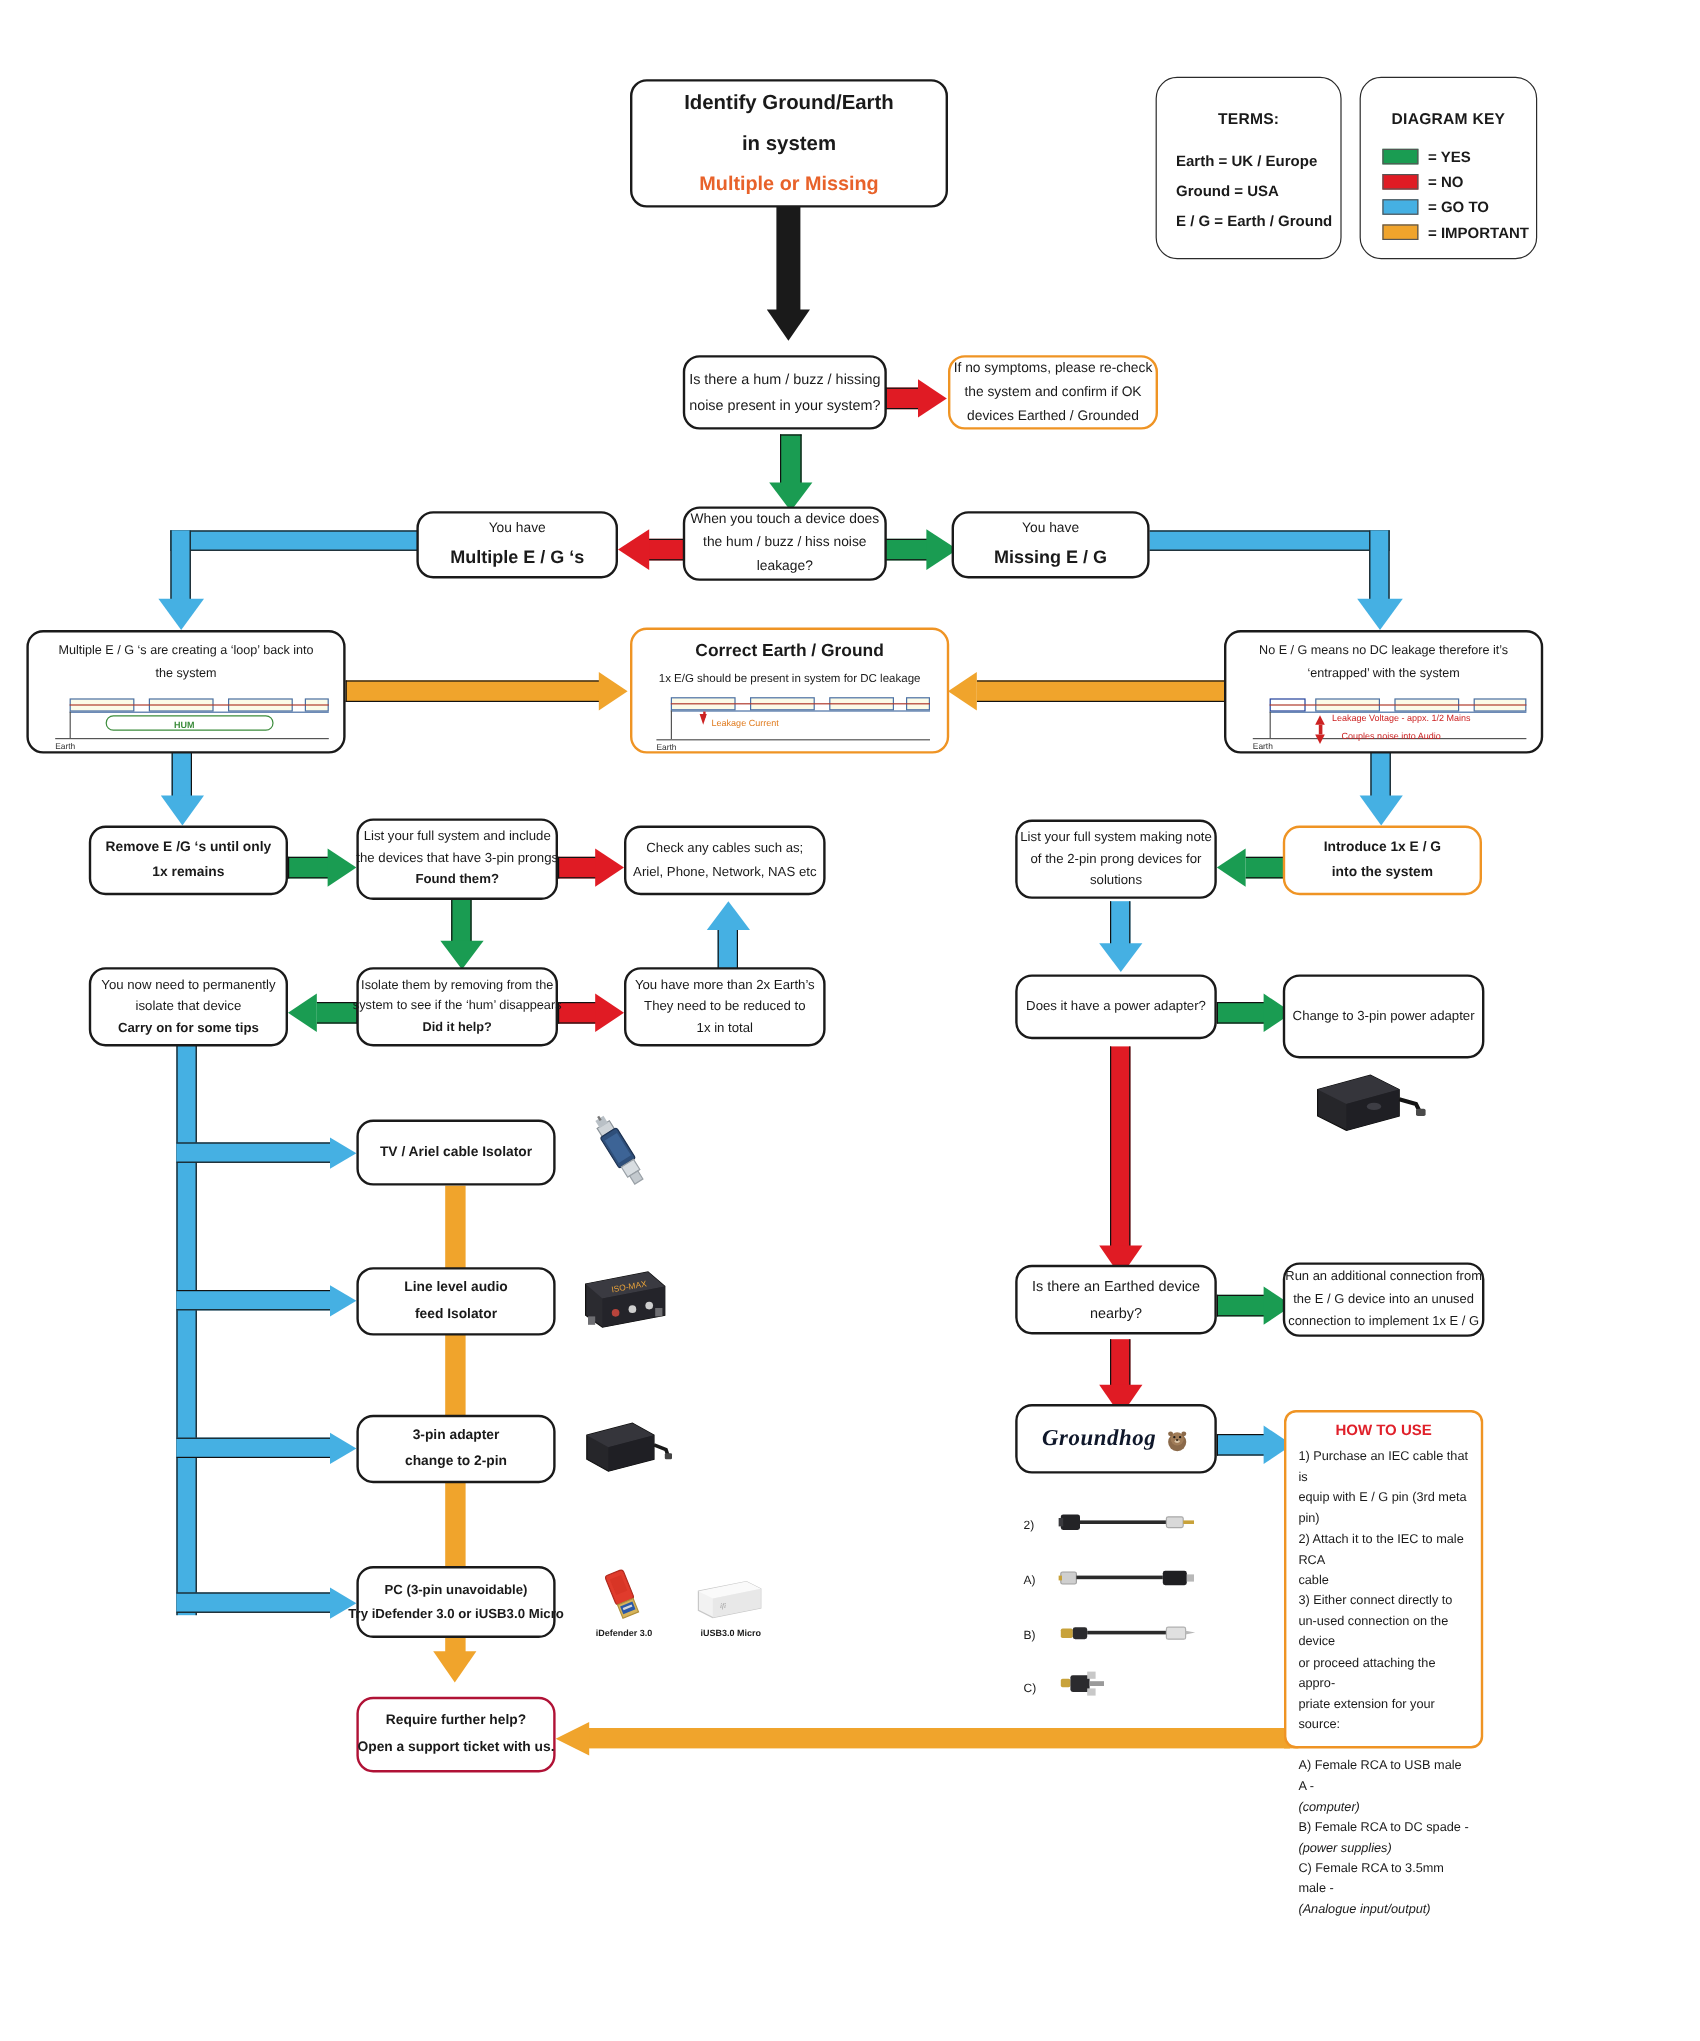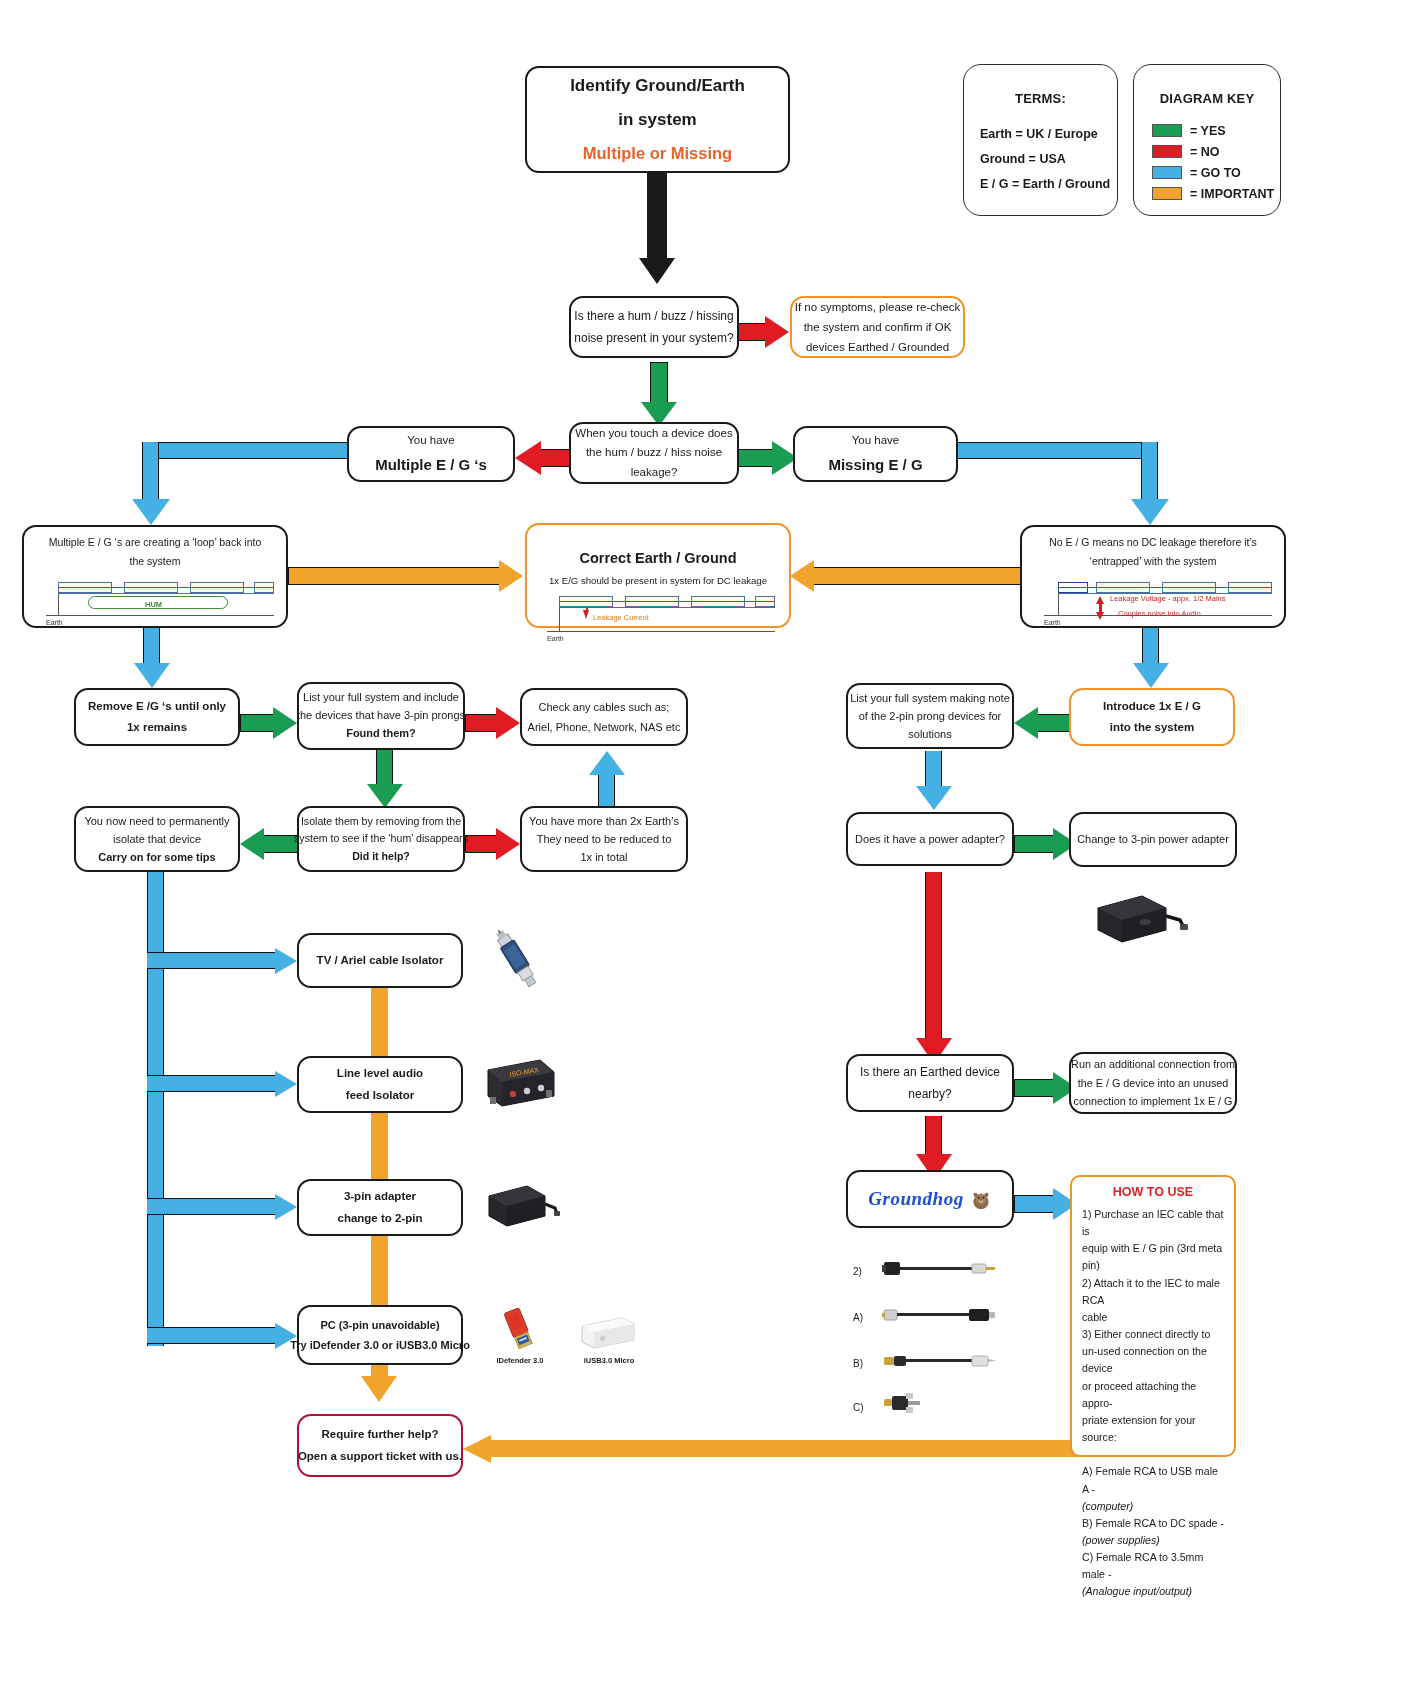--- a/index.html
+++ b/index.html
@@ -69,21 +69,21 @@
   #howto {
     position:absolute; border:2.5px solid #ef9424; border-radius:10px;
     background:#fff; z-index:6; padding:8px 10px;
   }
   #howto .h { color:#e0202a; font-weight:bold; font-size:12.5px; text-align:center; margin-bottom:7px; }
   #howto .l { font-size:10.6px; line-height:1.62; }
   #howto .it { font-style:italic; }
 
   
   #groundhog-logo { font-family:"Liberation Serif", serif; font-style:italic; font-weight:bold;
-      font-size:19px; color:#1d4ed8; letter-spacing:.5px; }
+      font-size:19px; color:#0f172a; letter-spacing:.5px; }
   .cable-lbl { position:absolute; font-size:10px; }
 </style>
 </head>
 <body>
 
 <div id="canvas">
 
   <div class="node" id="title-node" style="left:525px; top:66px; width:265px; height:107px;">
     <span class="ln">Identify Ground/Earth</span>
     <span class="ln">in system</span>
@@ -309,21 +309,21 @@
       <div class="railline" style="left:26px; top:15px; width:216px;"></div>
       <div class="railline" style="left:26px; top:21px; width:216px; background:#4a6fa5;"></div>
       <div style="position:absolute; left:26px; top:21px; width:1.2px; height:22px; background:#555;"></div>
       <div style="position:absolute; left:14px; top:43px; width:228px; height:1.2px; background:#555;"></div>
       <div class="earthlbl" style="left:14px; top:45px;">Earth</div>
       <div class="humloop" style="left:56px; top:24px; width:140px; height:13px;"></div>
       <div class="humtxt" style="left:113px; top:26px;">HUM</div>
     </div>
   </div>
 
-  <div class="node orange" style="left:525px; top:523px; width:266px; height:105px; justify-content:flex-start; padding-top:20px;">
+  <div class="node orange" style="left:525px; top:523px; width:266px; height:105px; justify-content:flex-start; padding-top:5px;">
     <span class="ln" style="font-size:14.5px; font-weight:bold;">Correct Earth / Ground</span>
     <span class="ln" style="font-size:9.6px;">1x E/G should be present in system for DC leakage</span>
     <div class="illus">
       <div class="rail" style="left:24px; top:6px; width:54px; height:11px;"></div>
       <div class="rail" style="left:90px; top:6px; width:54px; height:11px;"></div>
       <div class="rail" style="left:156px; top:6px; width:54px; height:11px;"></div>
       <div class="rail" style="left:220px; top:6px; width:20px; height:11px;"></div>
       <div class="railline" style="left:24px; top:11px; width:216px;"></div>
       <div class="railline" style="left:24px; top:17px; width:216px; background:#4a6fa5;"></div>
       <div style="position:absolute; left:24px; top:17px; width:1.2px; height:24px; background:#555;"></div>
@@ -422,21 +422,21 @@
 
   <div class="node orange" style="left:1069px; top:688px; width:166px; height:58px; font-weight:bold; font-size:11.5px;">
     <span class="ln">Introduce 1x E / G</span>
     <span class="ln">into the system</span>
   </div>
 
   <div class="node" style="left:846px; top:812px; width:168px; height:54px; font-size:11px;">
     <span class="ln">Does it have a power adapter?</span>
   </div>
 
-  <div class="node" style="left:1069px; top:812px; width:168px; height:55px; font-size:11px;">
+  <div class="node" style="left:1069px; top:812px; width:168px; height:70px; font-size:11px;">
     <span class="ln">Change to 3-pin power adapter</span>
   </div>
 
   <div class="node" style="left:846px; top:1054px; width:168px; height:58px; font-size:12px;">
     <span class="ln">Is there an Earthed device</span>
     <span class="ln">nearby?</span>
   </div>
 
   <div class="node" style="left:1069px; top:1052px; width:168px; height:62px; font-size:10.8px; line-height:1.7;">
     <span class="ln">Run an additional connection from</span>

